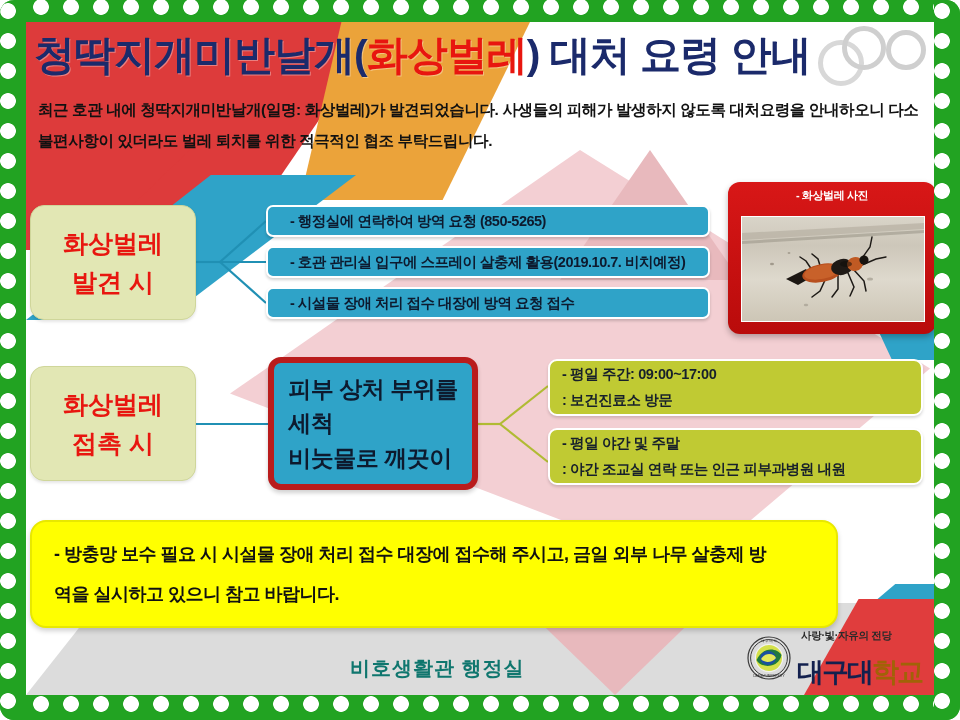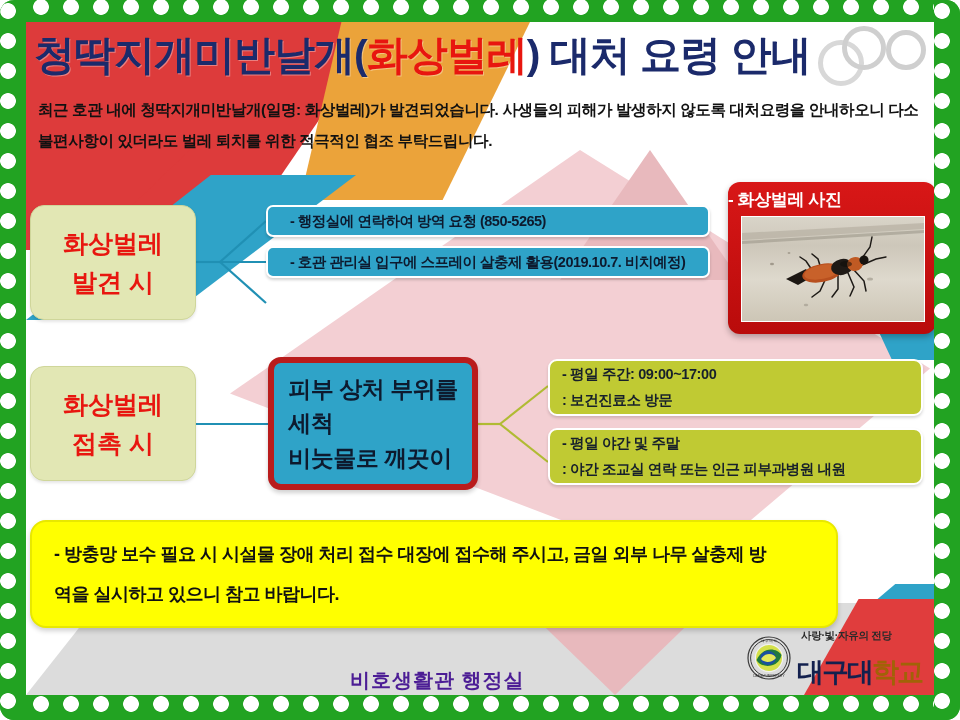--- a/index.html
+++ b/index.html
@@ -224,22 +224,23 @@
     width: 208px; height: 152px;
     background: #c10f0f;
     background-image: linear-gradient(180deg, #d81717 0%, #b90b0b 100%);
     border-radius: 12px;
     box-shadow: 0 3px 6px rgba(0,0,0,0.28);
     z-index: 14;
   }
   .photo-caption {
     position: absolute;
     left: 0; top: 6px; width: 100%;
+    text-align: center;
     color: #ffffff;
-    font-size: 17px;
+    font-size: 11px;
     font-weight: bold;
     letter-spacing: -0.4px;
   }
   .photo-frame {
     position: absolute;
     left: 13px; top: 34px;
     width: 182px; height: 104px;
     border: 1px solid #ffffff;
     overflow: hidden;
     background: #cfc9bd;
@@ -250,24 +251,24 @@
   .connectors {
     position: absolute; left: 0; top: 0;
     width: 960px; height: 720px;
     z-index: 11;
     pointer-events: none;
   }
 
   
   .footer-text {
     position: absolute;
-    left: 350px; bottom: 26px;
+    left: 350px; bottom: 38px;
     font-size: 20px;
     font-weight: bold;
-    color: #4c1d95;
+    color: #0f766e;
     letter-spacing: 1px;
     z-index: 20;
   }
   .logo-block {
     position: absolute;
     right: 38px; bottom: 34px;
     height: 56px;
     display: flex;
     align-items: center;
     gap: 6px;
@@ -339,20 +340,23 @@
       <div>화상벌레</div>
       <div>발견 시</div>
     </div>
   </div>
 
   <div class="rbox box-blue" style="left:266px; top:205px; width:444px; height:32px;">
     <span>- 행정실에 연락하여 방역 요청 (850-5265)</span>
   </div>
   <div class="rbox box-blue" style="left:266px; top:246px; width:444px; height:32px;">
     <span>- 호관 관리실 입구에 스프레이 살충제 활용(2019.10.7. 비치예정)</span>
+  </div>
+  <div class="rbox box-blue" style="left:266px; top:287px; width:444px; height:32px;">
+    <span>- 시설물 장애 처리 접수 대장에 방역 요청 접수</span>
   </div>
 
   <div class="photo-card">
     <div class="photo-caption">- 화상벌레 사진</div>
     <div class="photo-frame">
       <svg class="photo-svg" viewBox="0 0 182 104" preserveAspectRatio="none">
         <defs>
           <linearGradient id="wallg" x1="0" y1="0" x2="0" y2="1">
             <stop offset="0%" stop-color="#d9d4c8"></stop>
             <stop offset="28%" stop-color="#cdc7ba"></stop>

